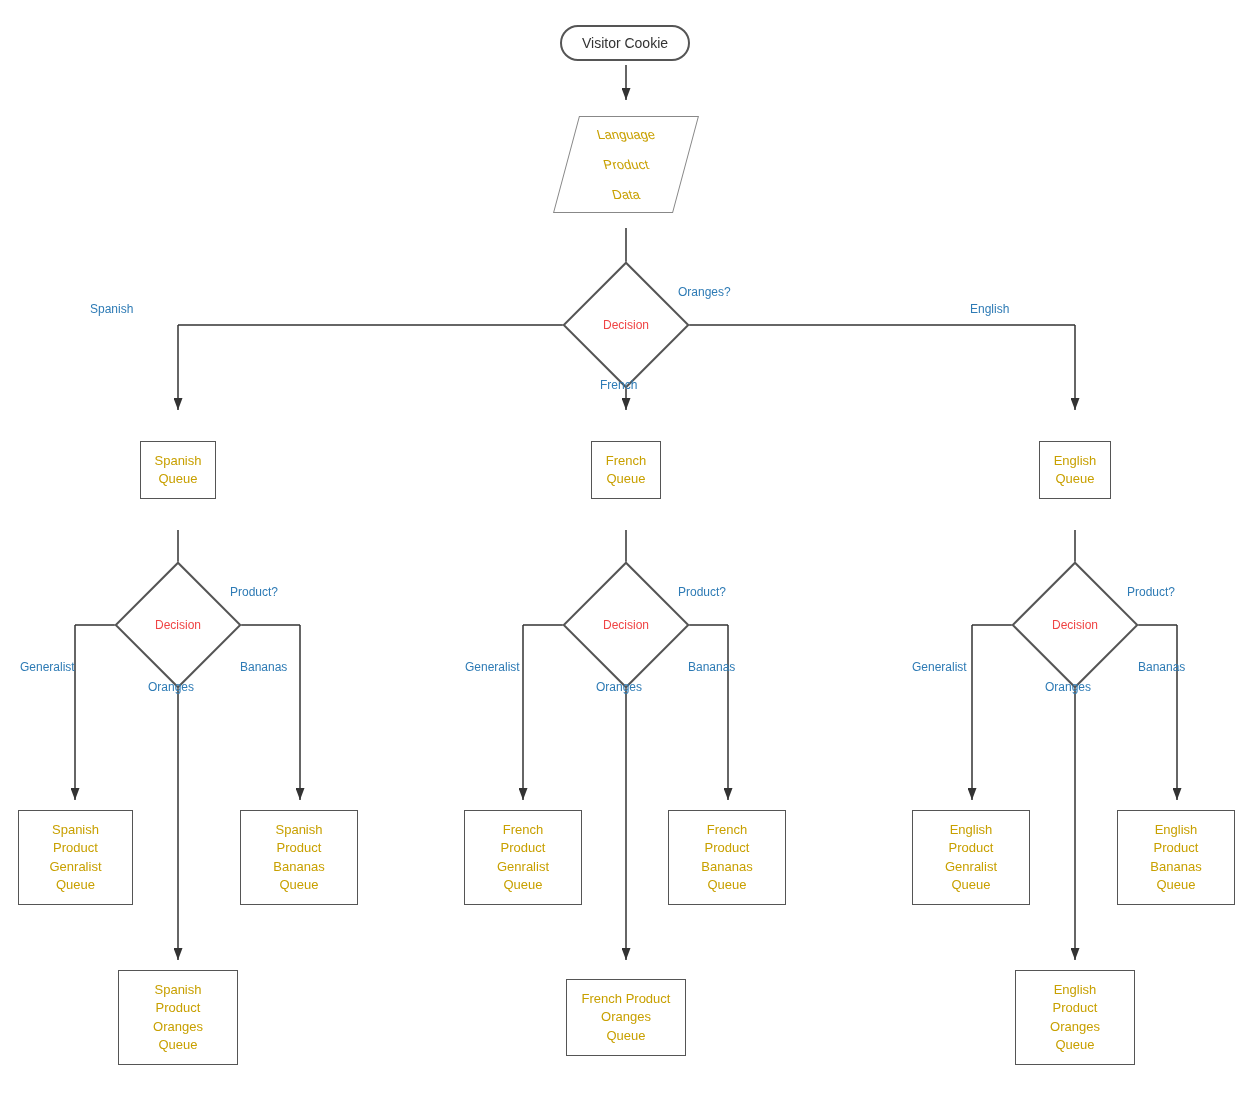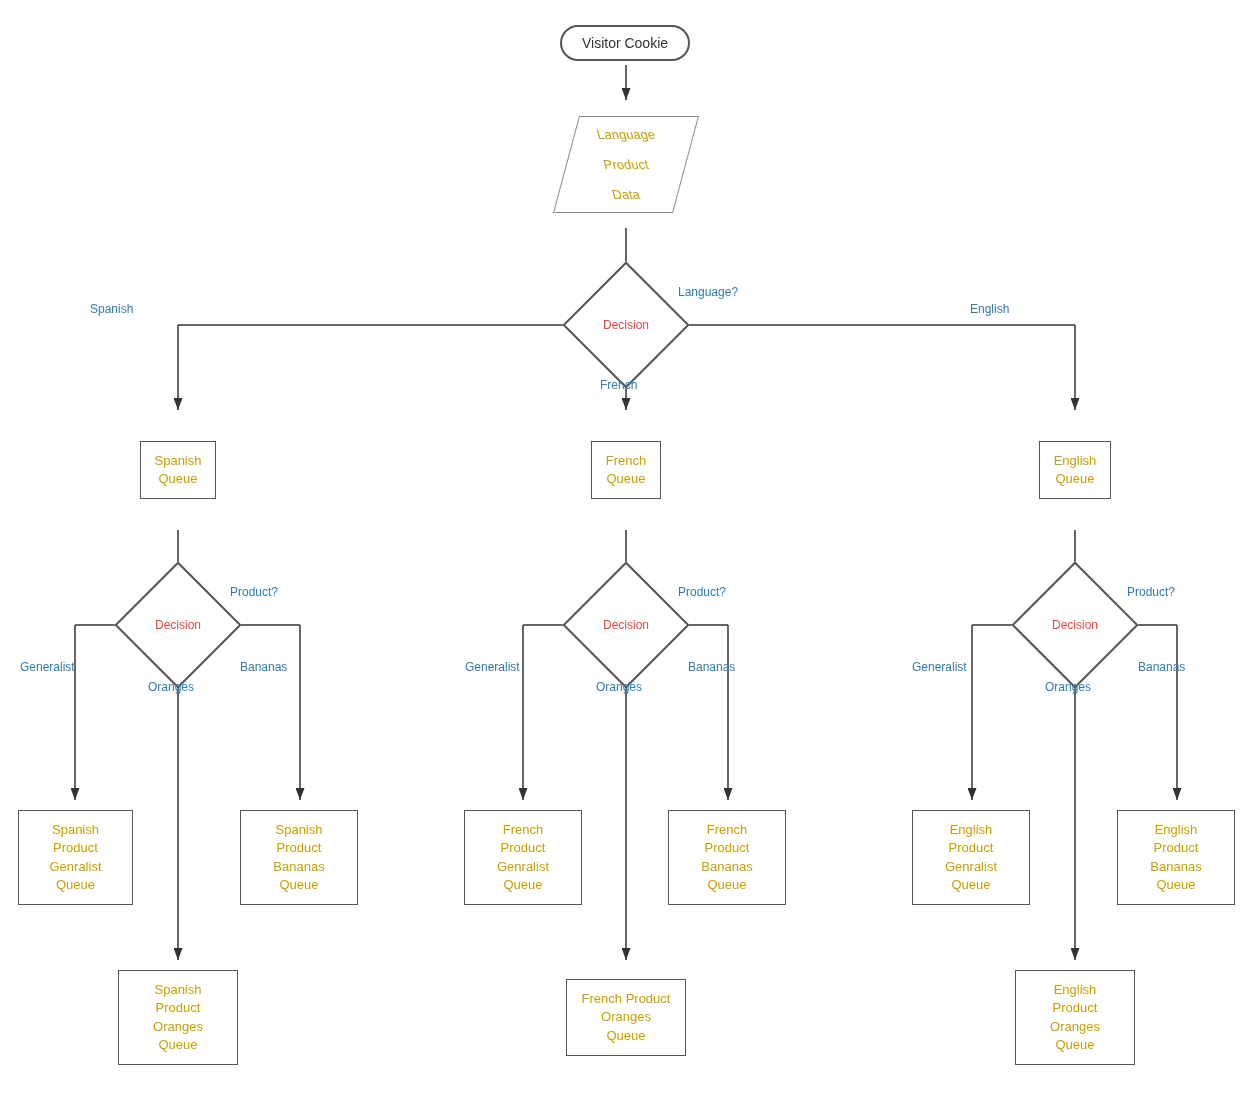--- a/index.html
+++ b/index.html
@@ -175,21 +175,21 @@
         <span>Data</span>
       </span>
     </div>
   </div>
 
   <div class="diamond-container" style="left:581px; top:280px; width:90px; height:90px;">
     <div class="diamond"></div>
     <div class="diamond-label">Decision</div>
   </div>
 
-  <div class="label-text" style="left:678px; top:285px;">Language?</div>
+  <div class="label-text" style="left:678px; top:285px;">Oranges?</div>
 
   <div class="label-text" style="left:90px; top:302px;">Spanish</div>
 
   <div class="label-text" style="left:600px; top:378px;">French</div>
 
   <div class="label-text" style="left:970px; top:302px;">English</div>
 
   <div class="node" style="left:118px; top:410px; width:120px; height:120px;">
     <div class="rect-node">
       <span>Spanish</span><br>

